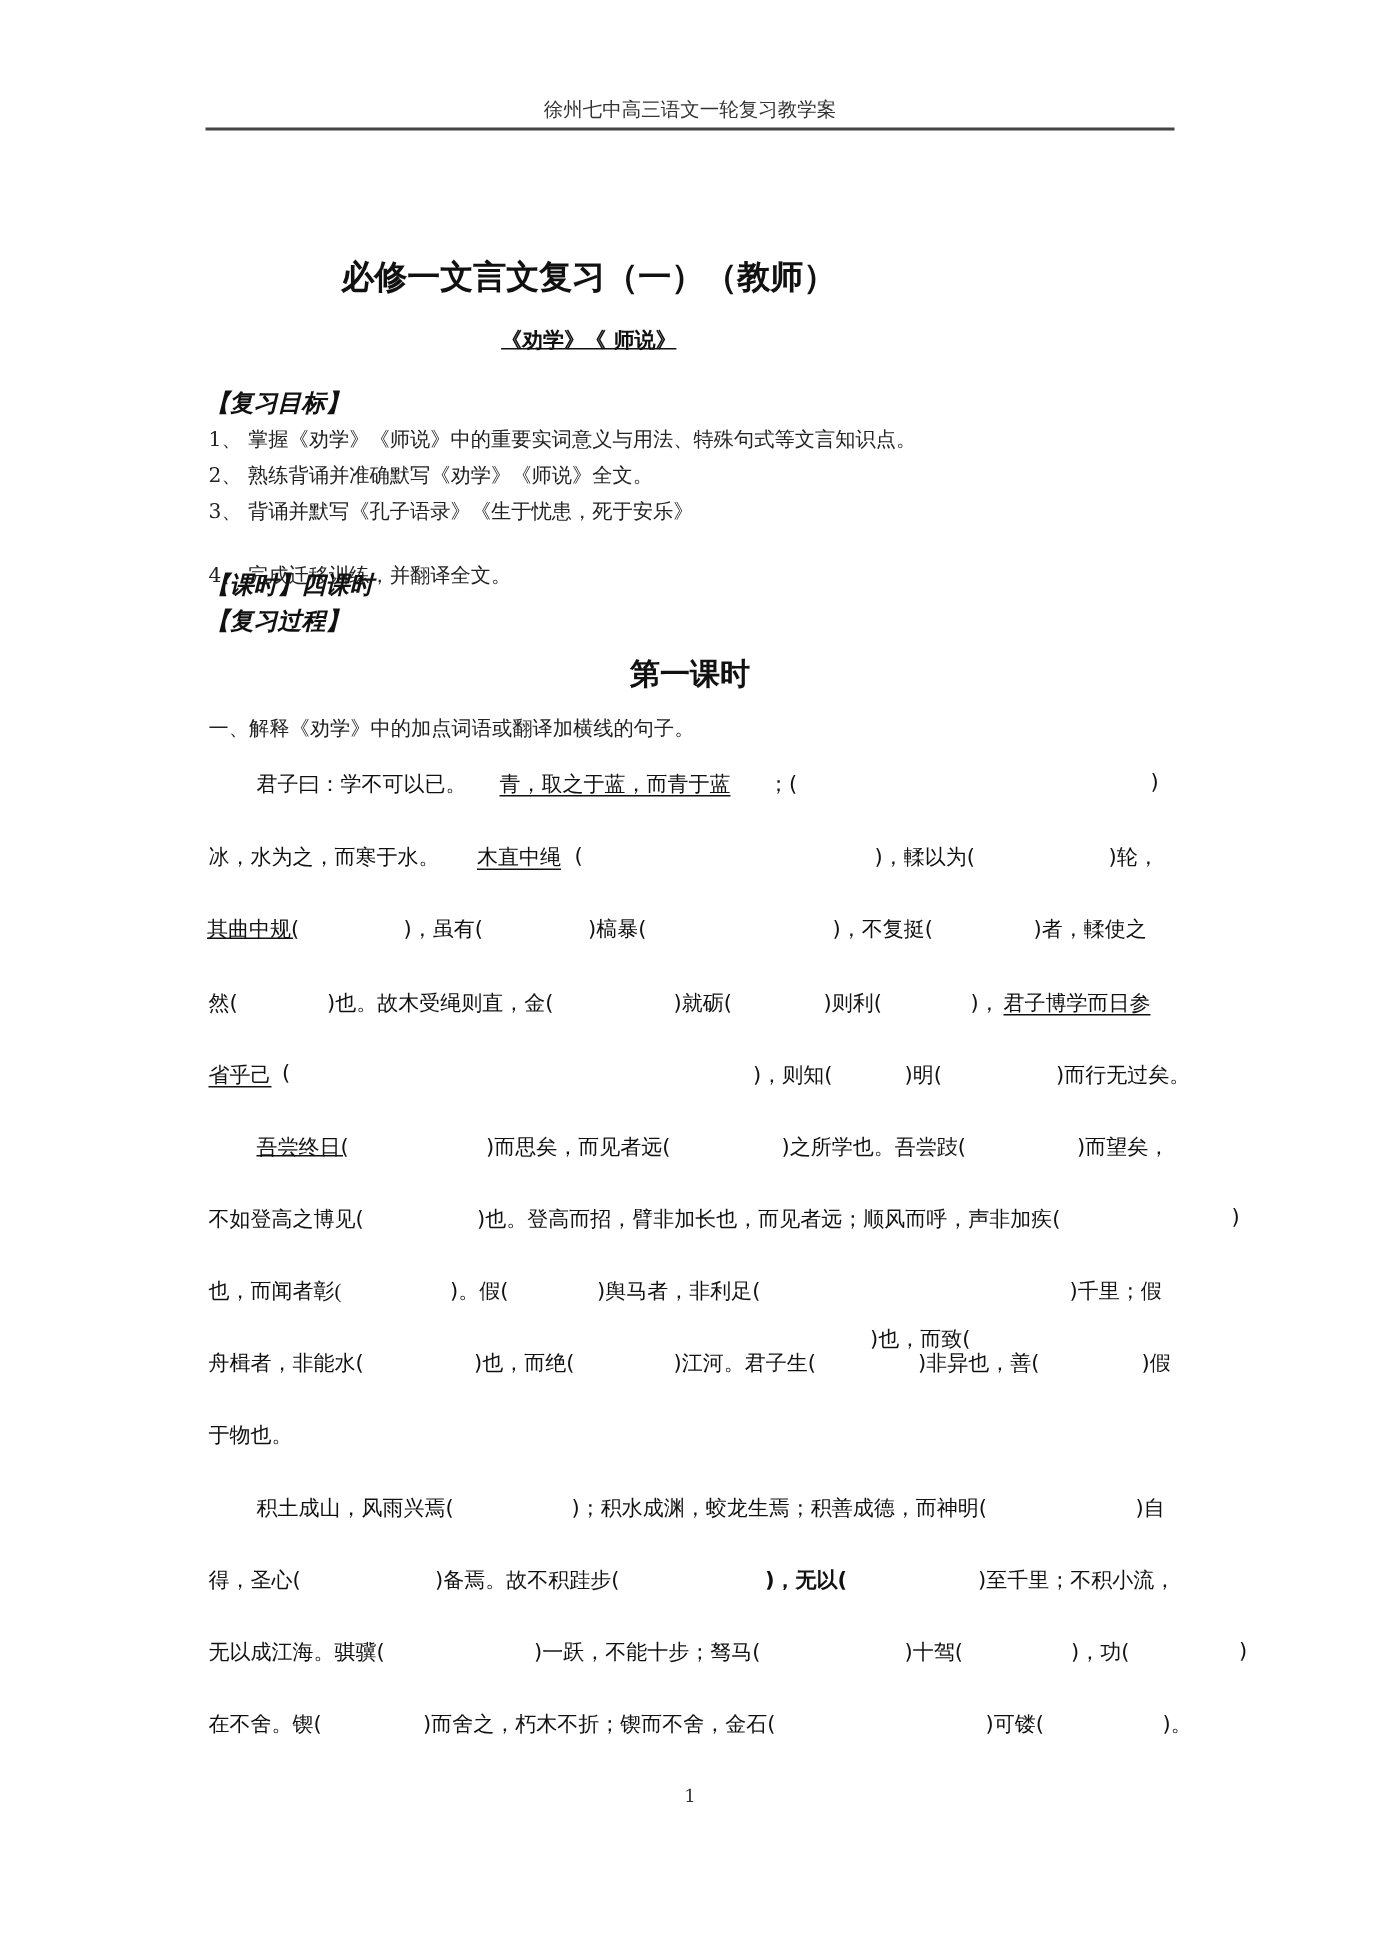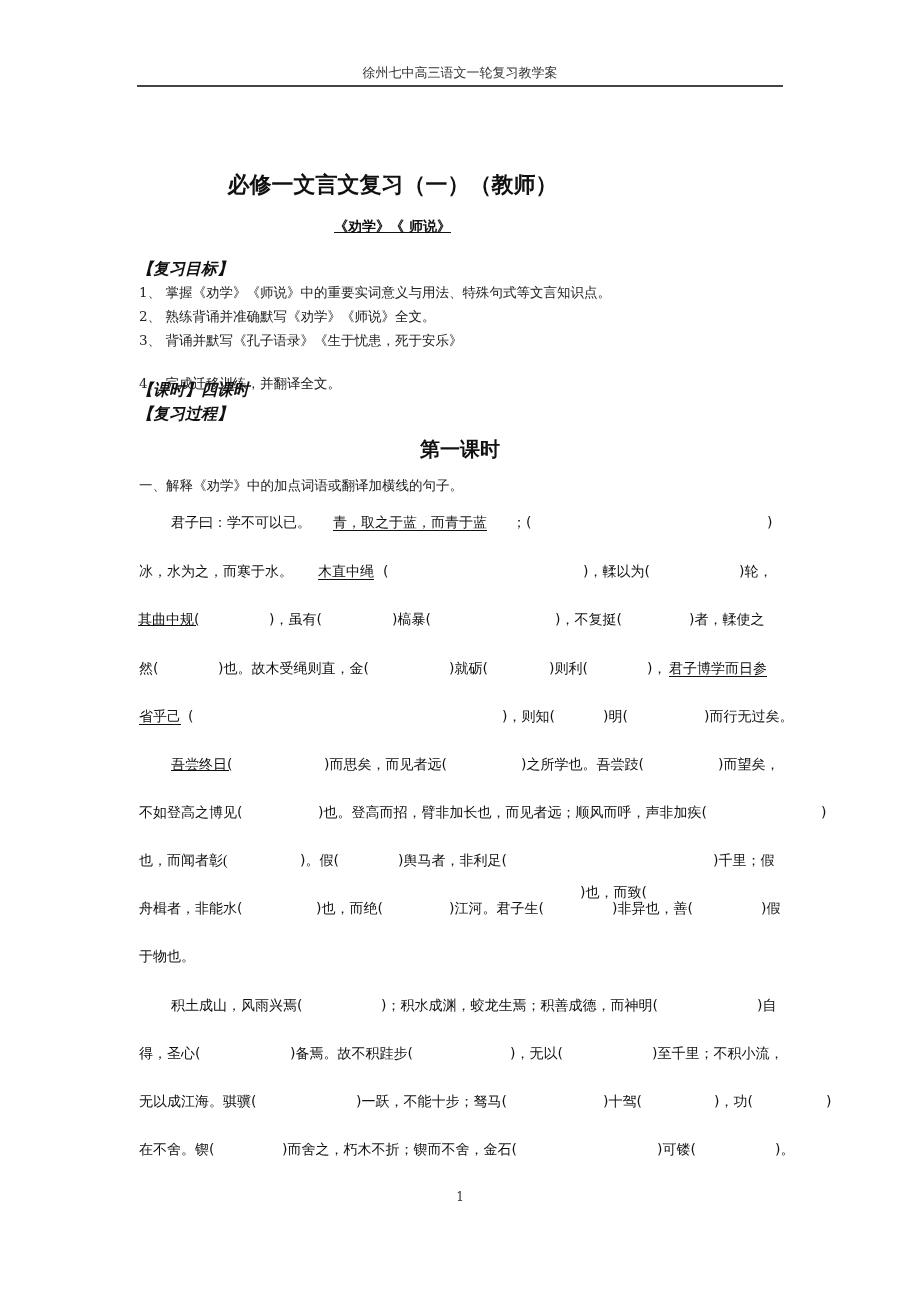--- a/index.html
+++ b/index.html
@@ -106,21 +106,21 @@
       <span class="seg" style="left: 139px;">于物也。</span>
     </div>
     <div class="line sans" style="top: 997px;">
       <span class="seg" style="left: 171px;">积土成山，风雨兴焉(</span>
       <span class="seg" style="left: 381px;">)；积水成渊，蛟龙生焉；积善成德，而神明(</span>
       <span class="seg" style="left: 757px;">)自</span>
     </div>
     <div class="line sans" style="top: 1045px;">
       <span class="seg" style="left: 139px;">得，圣心(</span>
       <span class="seg" style="left: 290px;">)备焉。故不积跬步(</span>
-      <span class="seg" style="left: 510px;">)，无以(</span>
+      <span class="seg" style="left: 510px; font-weight: bold;">)，无以(</span>
       <span class="seg" style="left: 652px;">)至千里；不积小流，</span>
     </div>
     <div class="line sans" style="top: 1093px;">
       <span class="seg" style="left: 139px;">无以成江海。骐骥(</span>
       <span class="seg" style="left: 356px;">)一跃，不能十步；驽马(</span>
       <span class="seg" style="left: 603px;">)十驾(</span>
       <span class="seg" style="left: 714px;">)，功(</span>
       <span class="seg" style="left: 826px;">)</span>
     </div>
     <div class="line sans" style="top: 1141px;">

